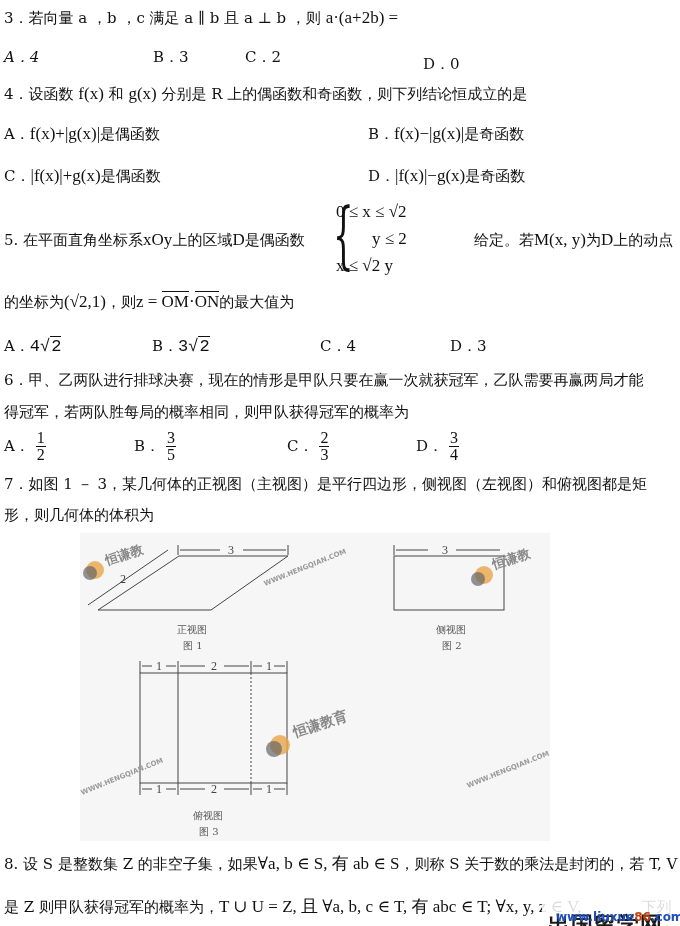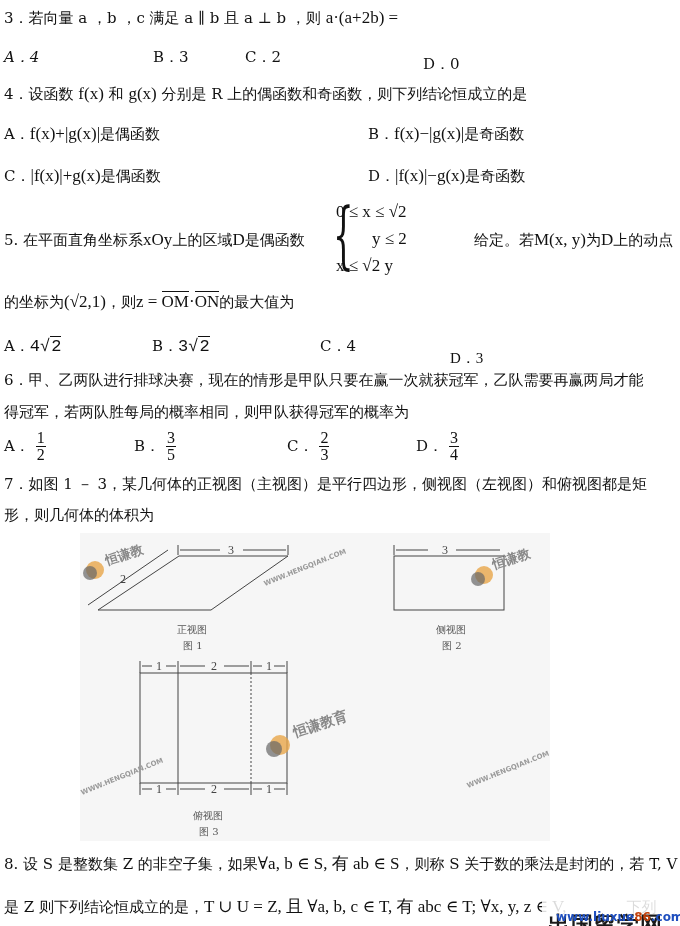--- a/index.html
+++ b/index.html
@@ -75,21 +75,21 @@
 </div>
 <div class="opt" style="left:4px;top:336px;">
   <span>A．</span><span class="sqrt"><span>4</span>√<span class="rad">2</span></span>
 </div>
 <div class="opt" style="left:152px;top:336px;">
   <span>B．</span><span class="sqrt"><span>3</span>√<span class="rad">2</span></span>
 </div>
 <div class="opt" style="left:320px;top:336px;">
   <span>C．</span><span>4</span>
 </div>
-<div class="opt" style="left:450px;top:348px;font-family:Liberation Serif, serif;">
+<div class="opt" style="left:450px;top:336px;">
   <span>D．</span><span>3</span>
 </div>
 
 <div class="line" style="top:370px;">6．甲、乙两队进行排球决赛，现在的情形是甲队只要在赢一次就获冠军，乙队需要再赢两局才能</div>
 <div class="line" style="top:402px;">得冠军，若两队胜每局的概率相同，则甲队获得冠军的概率为</div>
 <div class="opt" style="left:4px;top:430px;">
   <span>A．</span><span class="frac">
       <span class="num">1</span>
       <span>2</span>
     </span>
@@ -191,18 +191,18 @@
       <circle cx="398" cy="46" r="7" fill="#666" opacity="0.7"></circle>
       <text x="414" y="36" font-family="DejaVu Sans, sans-serif" font-size="13" font-weight="bold" fill="#888" transform="rotate(-18 414 36)">恒谦教</text>
     </g>
   </svg>
 </div>
 
 <div class="line" style="top:854px;">
   <span>8. 设 S 是整数集 Z 的非空子集，如果</span><span class="m">∀a, b ∈ S, 有 ab ∈ S</span><span>，则称 S 关于数的乘法是封闭的，若 T, V</span>
 </div>
 <div class="line" style="top:897px;">
-  <span>是 Z 则下列结论恒成立的是，</span><span class="m">T ∪ U = Z, 且 ∀a, b, c ∈ T, 有 abc ∈ T; ∀x, y, z ∈ V,</span><span style="margin-left:60px;">下列</span>
+  <span>是 Z 则甲队获得冠军的概率为，</span><span class="m">T ∪ U = Z, 且 ∀a, b, c ∈ T, 有 abc ∈ T; ∀x, y, z ∈ V,</span><span style="margin-left:60px;">下列</span>
 </div>
 
 <div class="wm-box"></div>
 <div class="wm-title">出国留学网</div>
 <div class="wm-url"><span>www.liuxue</span><span class="hl">86</span><span>.com</span></div>
 
 </body></html>

